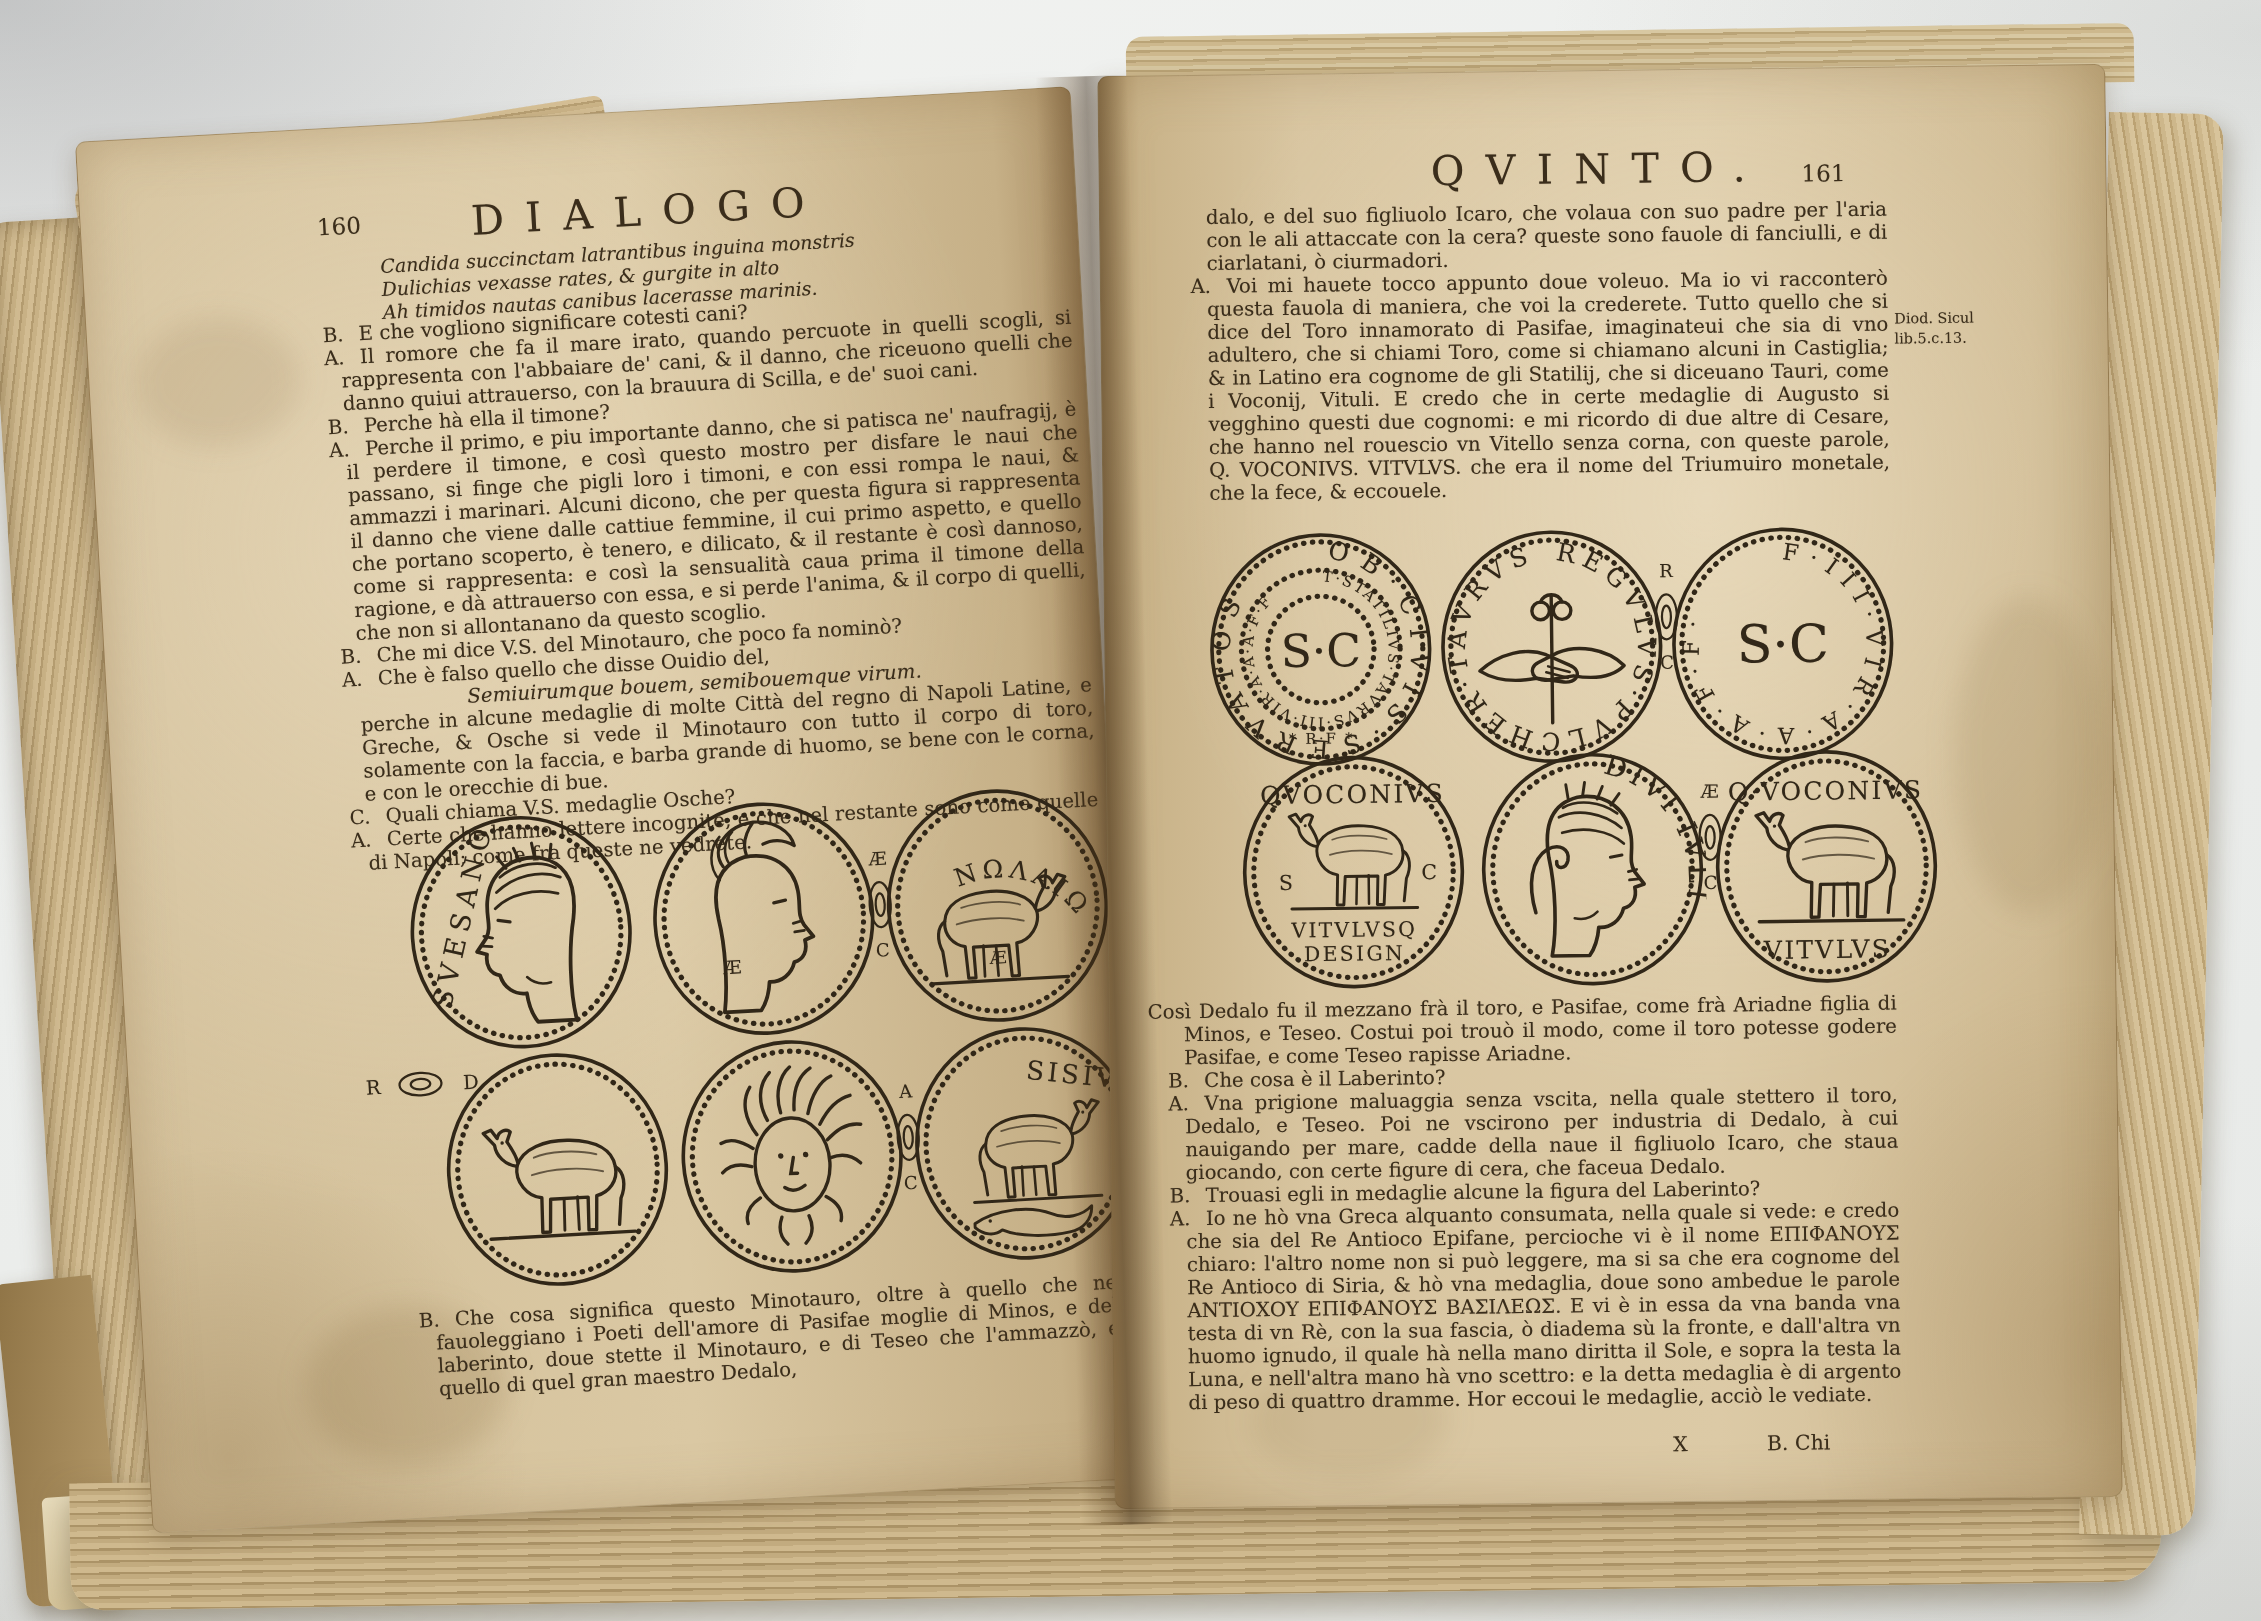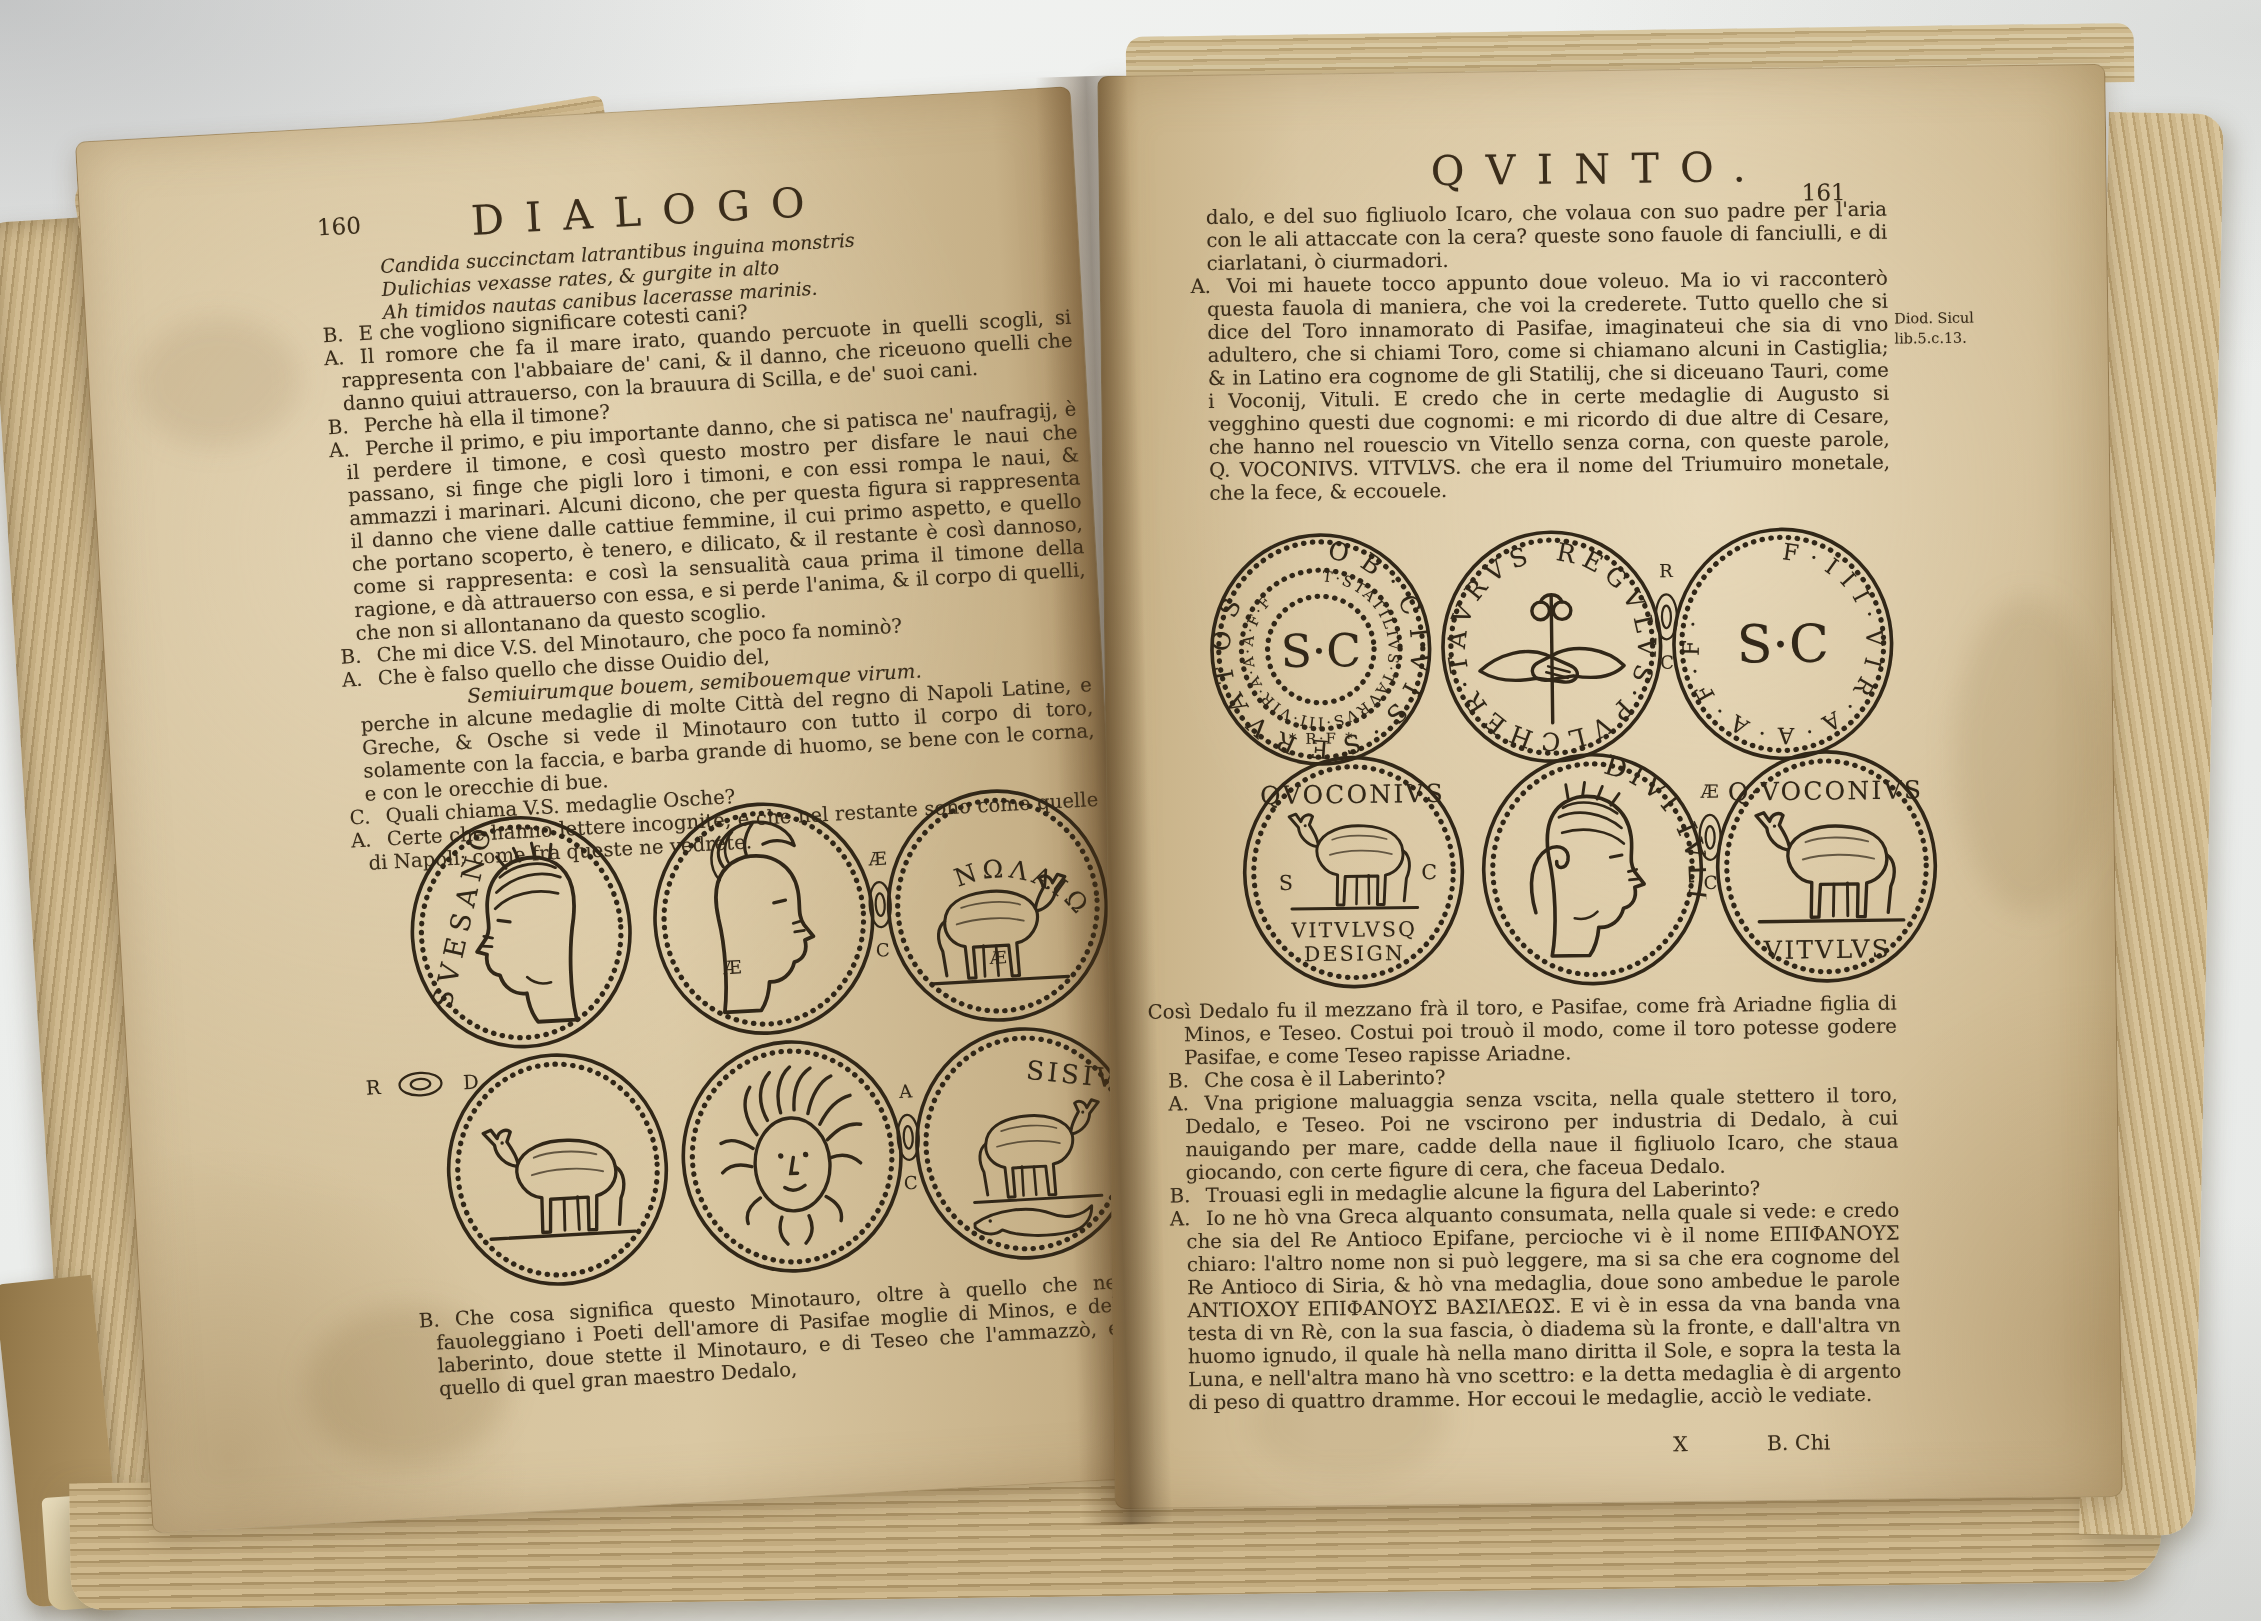--- a/index.html
+++ b/index.html
@@ -221,21 +221,21 @@
     <div class="pg-body" style="left:257px;top:1184px;width:719px;">
       <p class="dlg"><span class="spk">B.</span><span>Che cosa significa questo Minotauro, oltre à quello che ne fauoleggiano i Poeti dell'amore di Pasifae moglie di Minos, e del laberinto, doue stette il Minotauro, e di Teseo che l'ammazzò, e quello di quel gran maestro Dedalo,</span></p>
     </div>
   </div>
 
   <div class="page page-right txt-ink">
     <div class="stain" style="left:847px;top:530px;width:151px;height:318px;background:rgba(130,100,55,.15);"></div>
     <div class="stain" style="left:136px;top:1286px;width:197px;height:121px;background:rgba(125,95,50,.12);"></div>
 
     <div class="running-head" style="left:227px;top:74px;width:545px;">QVINTO.</div>
-    <div class="folio" style="left:702px;top:111px;text-align:right;">161</div>
+    <div class="folio" style="left:702px;top:92px;text-align:right;">161</div>
 
     <div class="mnote" style="left:793px;top:241px;width:102px;">
       <div>Diod. Sicul</div>
       <div>lib.5.c.13.</div>
     </div>
 
     <div class="pg-body" style="left:70px;top:130px;width:717px;">
       <p class="cont">dalo, e del suo figliuolo Icaro, che volaua con suo padre per l'aria con le ali attaccate con la cera? queste sono fauole di fanciulli, e di ciarlatani, ò ciurmadori.</p>
       <p class="dlg"><span class="spk">A.</span><span>Voi mi hauete tocco appunto doue voleuo. Ma io vi racconterò questa fauola di maniera, che voi la crederete. Tutto quello che si dice del Toro innamorato di Pasifae, imaginateui che sia di vno adultero, che si chiami Toro, come si chiamano alcuni in Castiglia; &amp; in Latino era cognome de gli Statilij, che si diceuano Tauri, come i Voconij, Vituli. E credo che in certe medaglie di Augusto si vegghino questi due cognomi: e mi ricordo di due altre di Cesare, che hanno nel rouescio vn Vitello senza corna, con queste parole, Q. VOCONIVS. VITVLVS. che era il nome del Triumuiro monetale, che la fece, &amp; eccouele.</span></p>
     </div>

